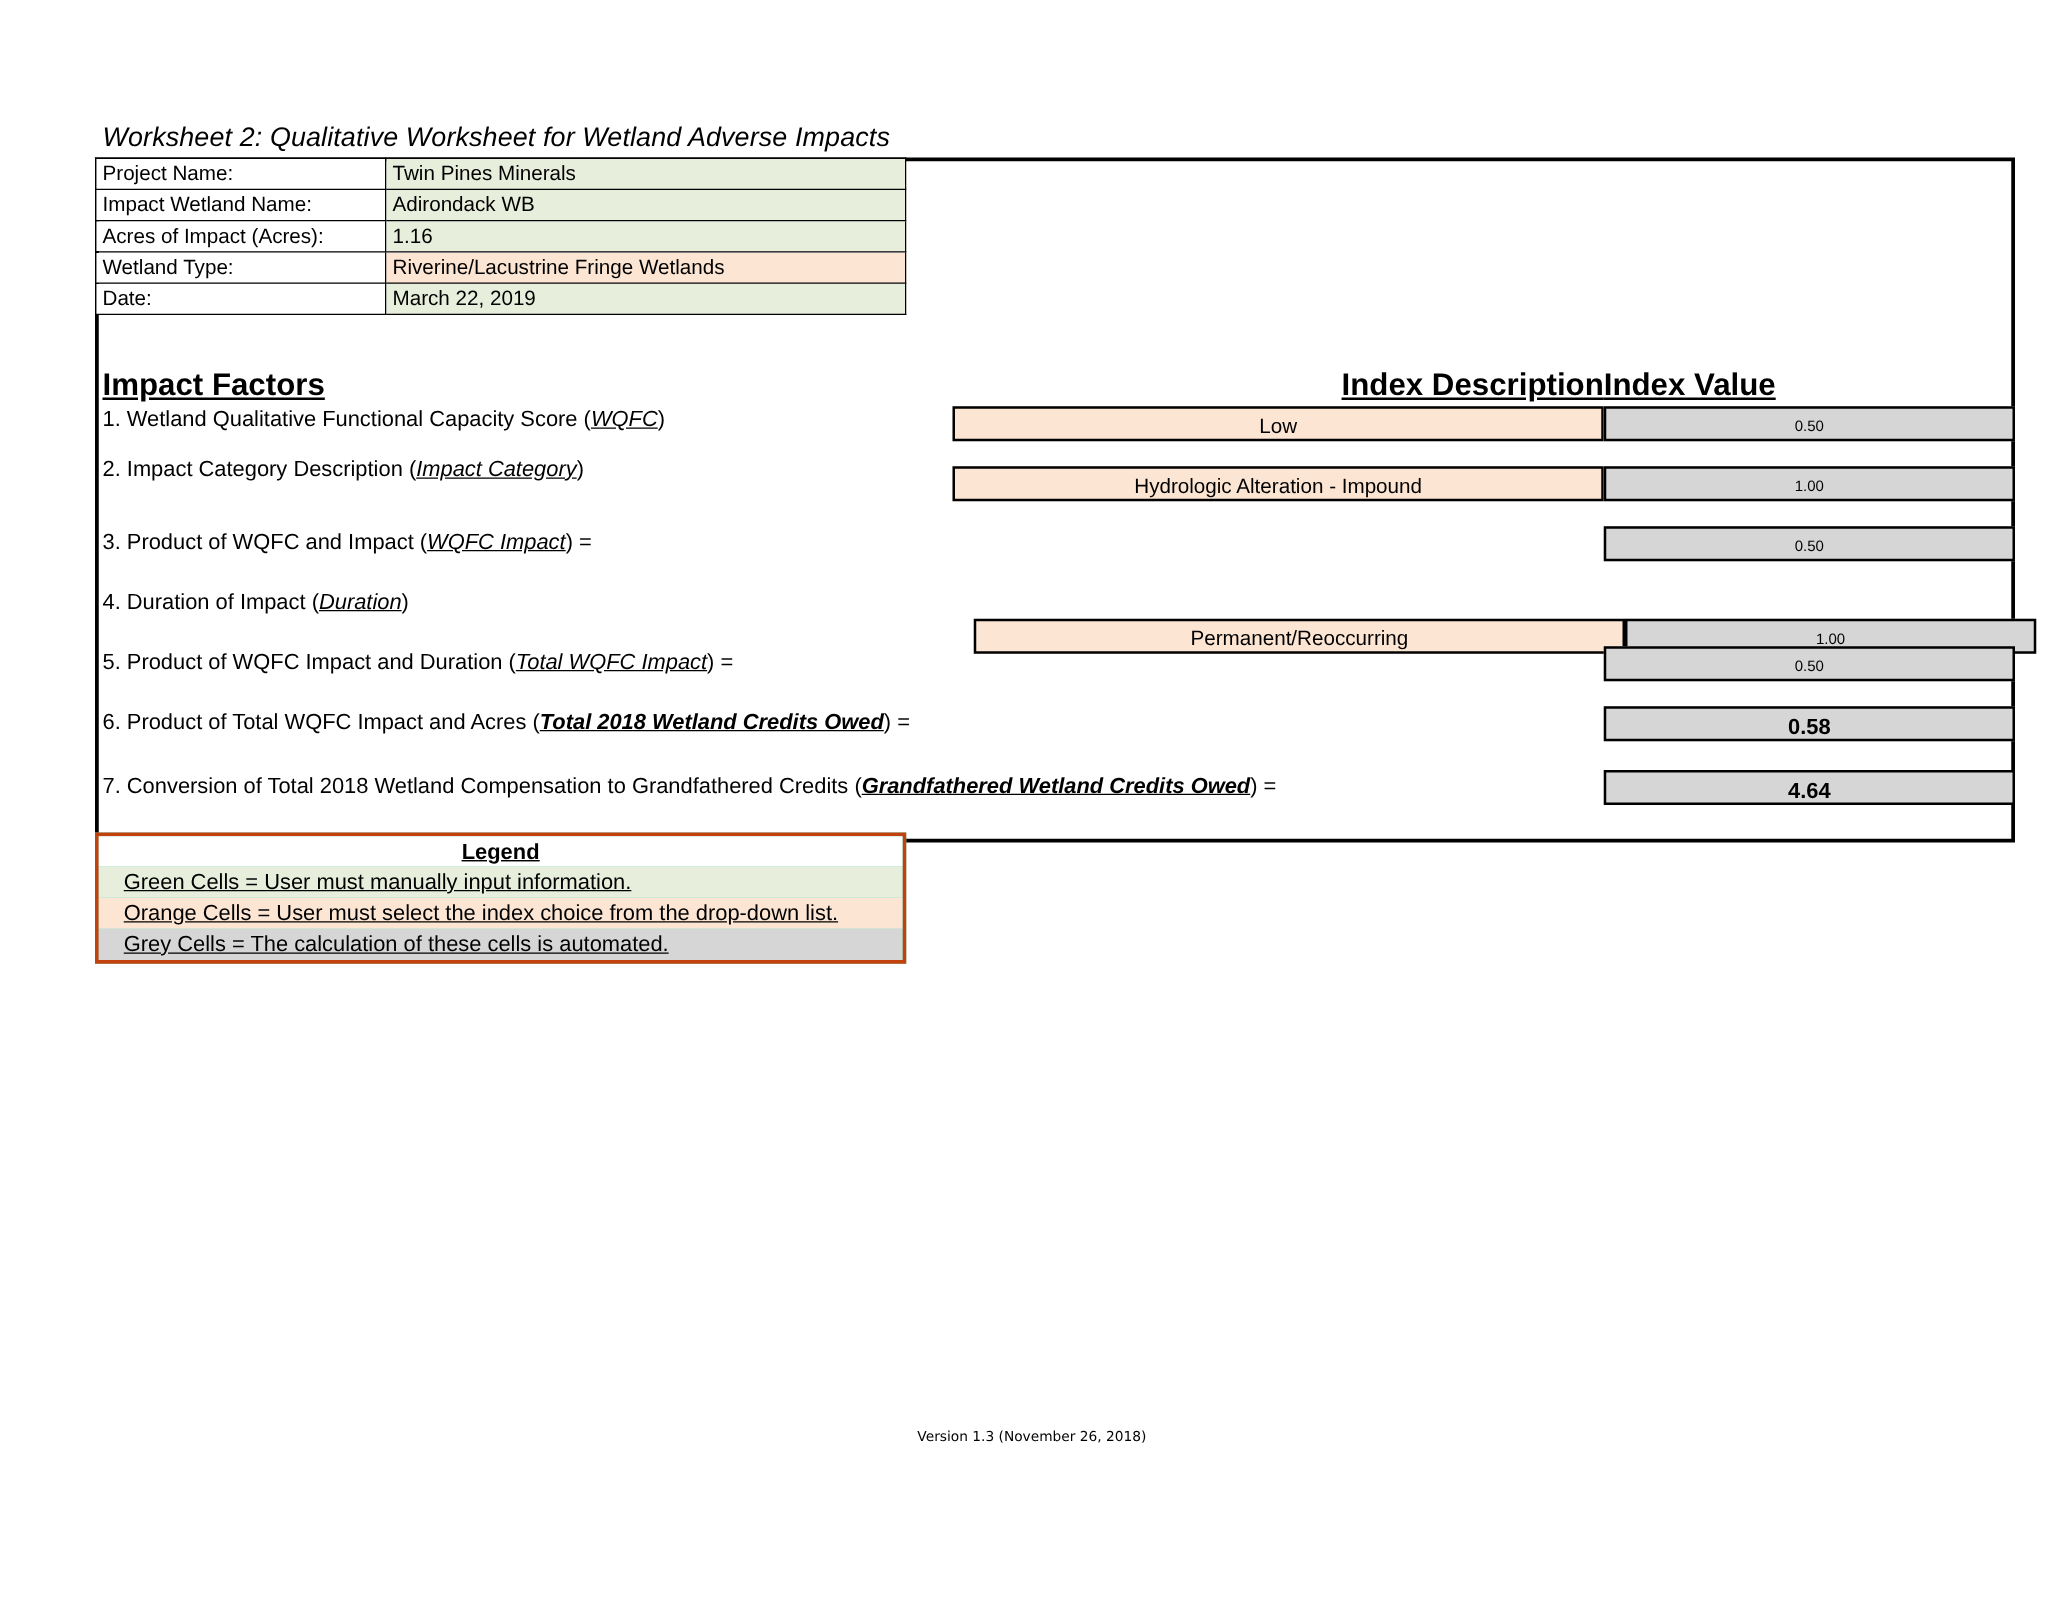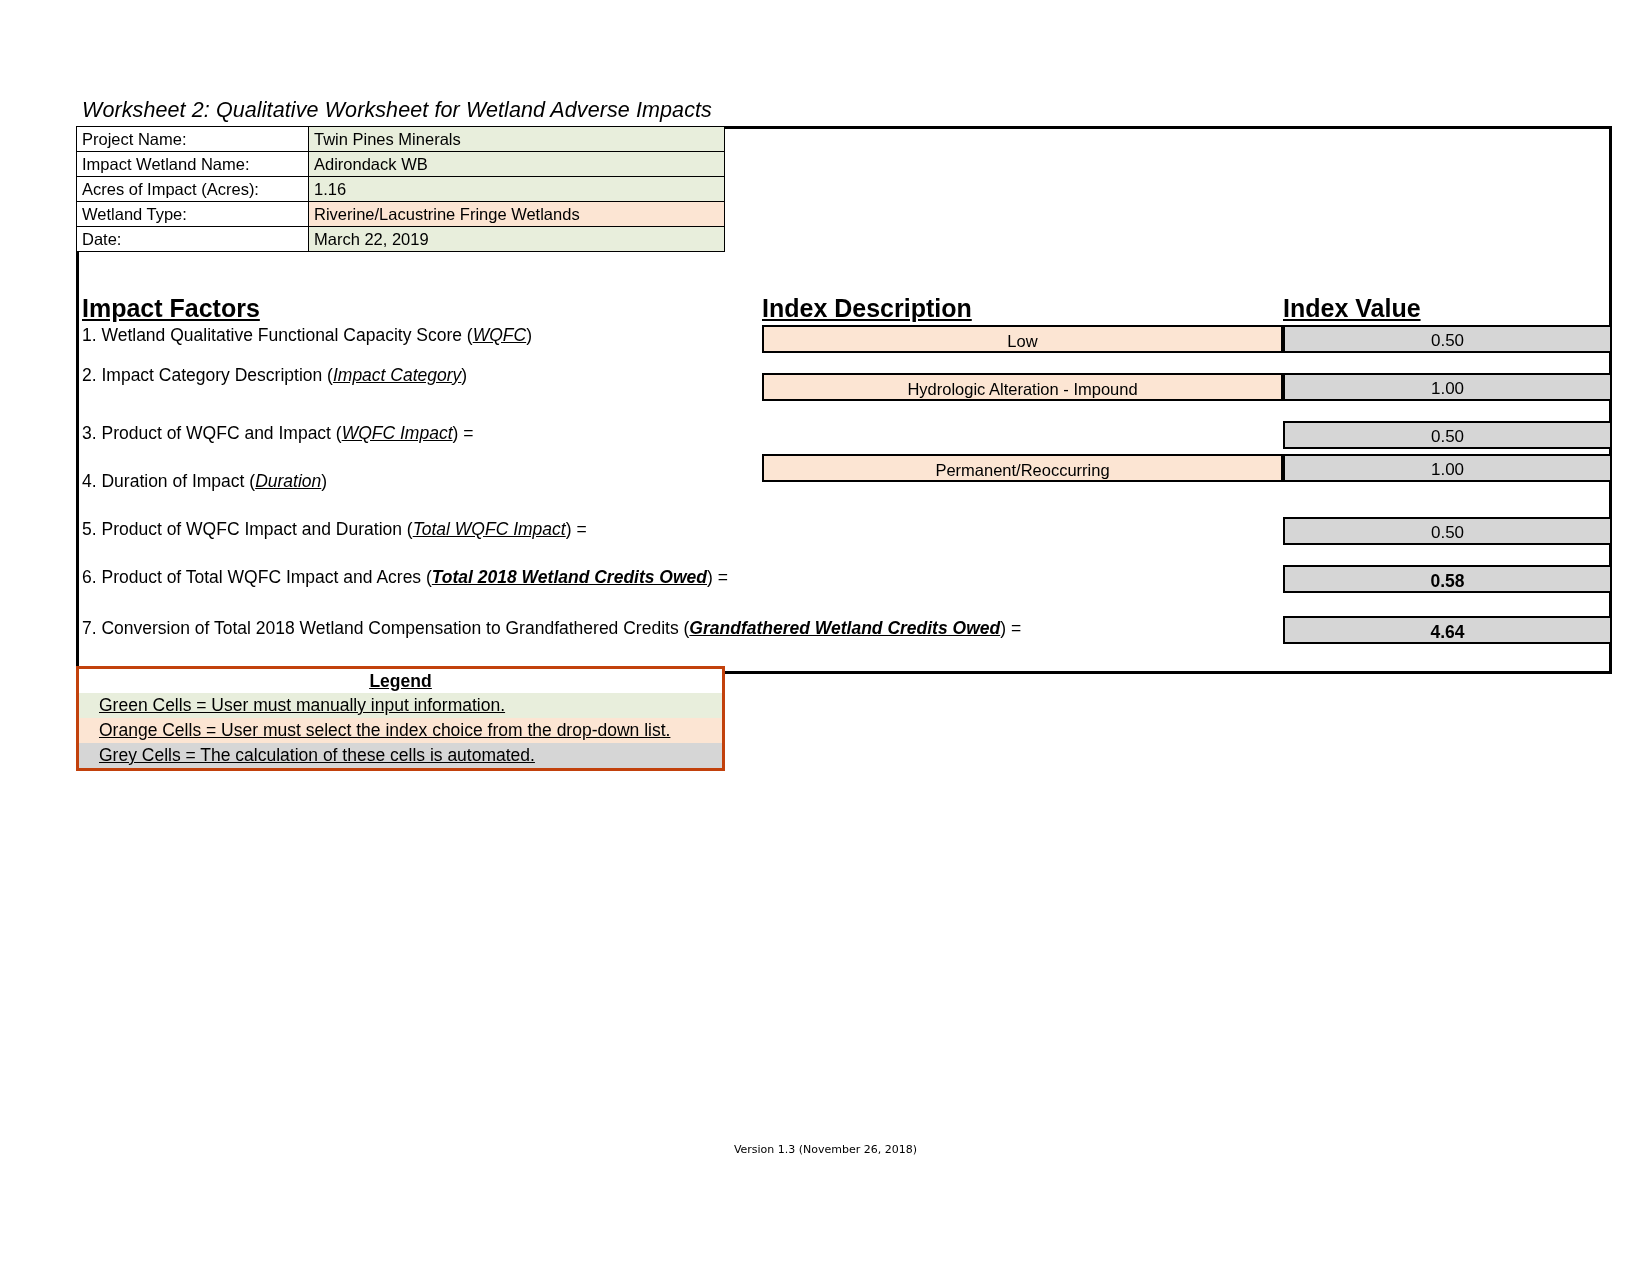--- a/index.html
+++ b/index.html
@@ -70,21 +70,21 @@
     position: absolute;
     font-size: 25px;
     font-weight: bold;
     text-decoration: underline;
     white-space: nowrap;
     margin-top: 22px;
   }
   #hdr-impact-factors { left: 82px; top: 272px; }
   #hdr-index-description {
     left: 762px; top: 272px; width: 521px;
-    text-align: left;
+    text-align: right;
     text-decoration: underline;
   }
   #hdr-index-value {
     left: 1283px; top: 272px; width: 326px;
     text-align: left;
   }
 
   
   .factor-label {
     position: absolute;
@@ -117,34 +117,34 @@
     white-space: nowrap;
     overflow: hidden;
   }
   .value-cell {
     position: absolute;
     left: 1283px;
     width: 329px;
     height: 28px;
     line-height: 28px;
     text-align: center;
-    font-size: 17px;
+    font-size: 12px;
     background: #d6d6d6;
     border: 2.4px solid #000000;
     box-sizing: border-box;
     white-space: nowrap;
     overflow: hidden;
   }
   .value-cell.bold { font-weight: bold; font-size: 17.5px; }
 
   
   .r1 { top: 325px; }
   .r2 { top: 373px; }
   .r3 { top: 421px; }
-  .r4 { top: 454px; }
+  .r4 { top: 495px; margin-left: 17px; }
   .r5 { top: 517px; }
   .r6 { top: 565px; }
   .r7 { top: 616px; }
 
   .lbl1 { top: 325px; }
   .lbl2 { top: 365px; }
   .lbl3 { top: 423px; }
   .lbl4 { top: 471px; }
   .lbl5 { top: 519px; }
   .lbl6 { top: 567px; }

